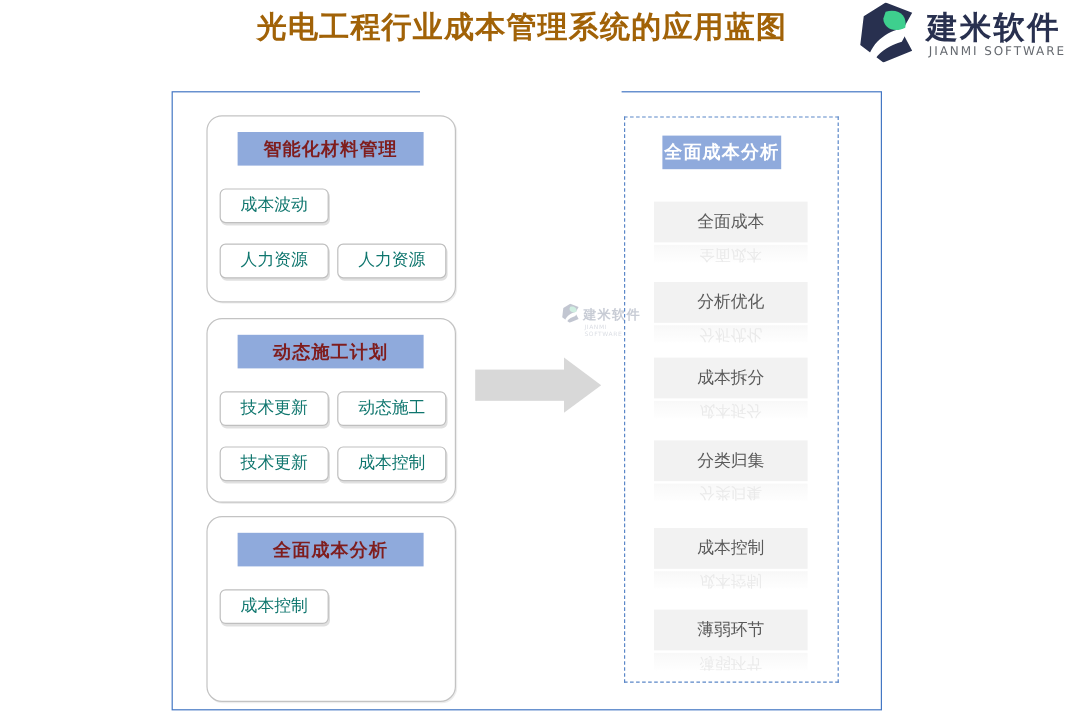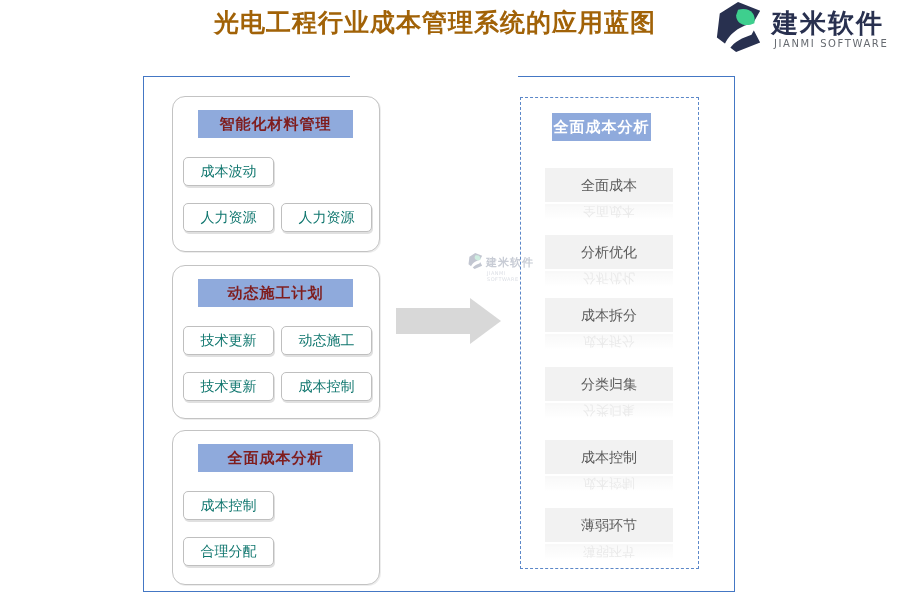--- a/index.html
+++ b/index.html
@@ -87,21 +87,20 @@
     <div class="group-header">动态施工计划</div>
     <div class="gitem r1 c1">技术更新</div>
     <div class="gitem r1 c2">动态施工</div>
     <div class="gitem r2 c1">技术更新</div>
     <div class="gitem r2 c2">成本控制</div>
   </div>
 
   <div class="group" style="top:430px;height:153px">
     <div class="group-header">全面成本分析</div>
     <div class="gitem r1 c1">成本控制</div>
-    <div class="gitem r2 c1">合理分配</div>
   </div>
 
   <div class="arrow-shaft"></div>
   <div class="arrow-head"></div>
 
   <div class="watermark">
     <svg width="17" height="16" viewBox="0 0 56 52">
       <path fill="#707a93" d="M27 0 L50 9 L41 25 L50 42 L25 52 L5 37 L8 12 Z"></path>
       <path fill="#ffffff" d="M12 47 C18 30 33 23 48 21 L41 34 C32 37 23 41 18 49 Z"></path>
       <path fill="#8fd8b8" d="M27 8 C39 5 46 12 44 22 C34 27 25 22 25 14 Z"></path>

